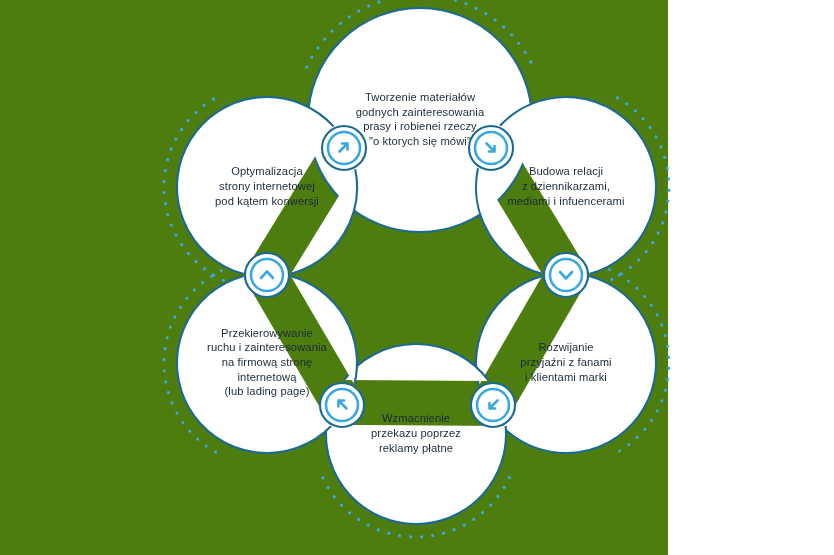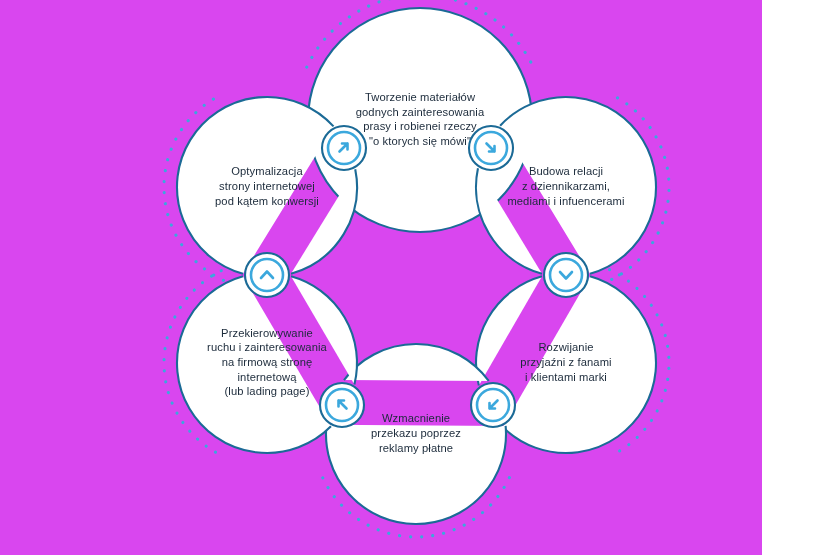--- a/index.html
+++ b/index.html
@@ -8,23 +8,23 @@
     background: #ffffff;
   }
   body {
     width: 834px;
     height: 555px;
     overflow: hidden;
     font-family: "Liberation Sans", sans-serif;
   }
   #diagram-root {
     position: relative;
-    width: 762px;
+    width: 668px;
     height: 555px;
-    background: #d946ef;
+    background: #4d7c0f;
   }
   svg#cycle-svg {
     display: block;
     width: 834px;
     height: 555px;
   }
   .node-text {
     font-family: "Liberation Sans", sans-serif;
     font-size: 11.2px;
     fill: #1b2a3a;

